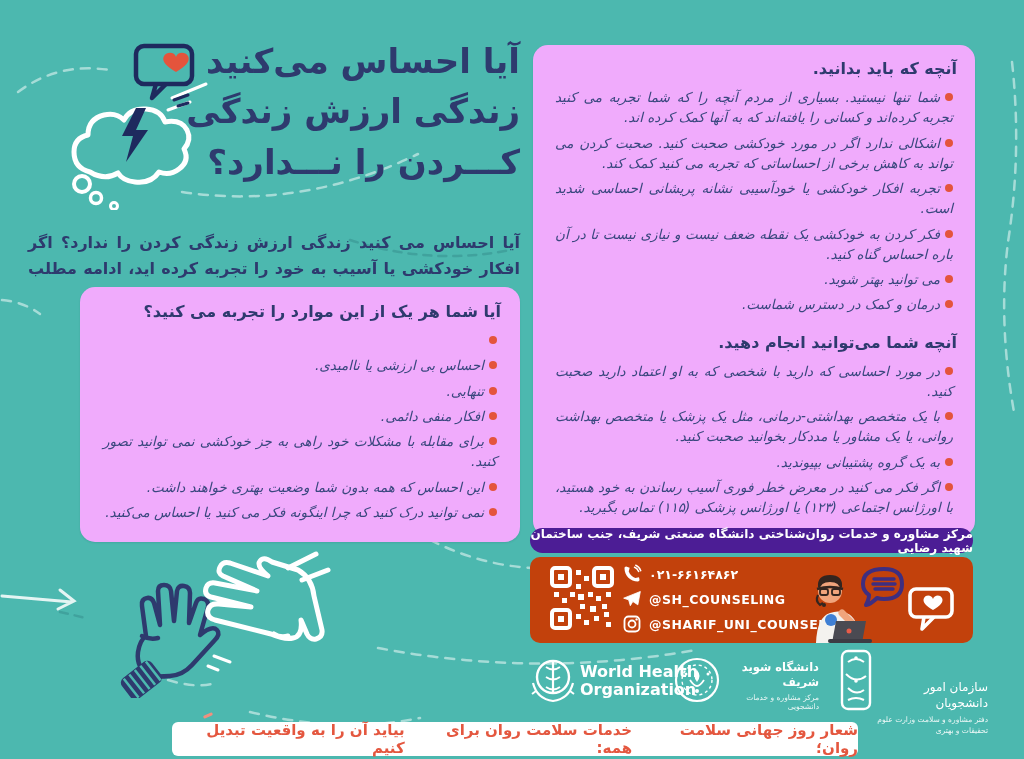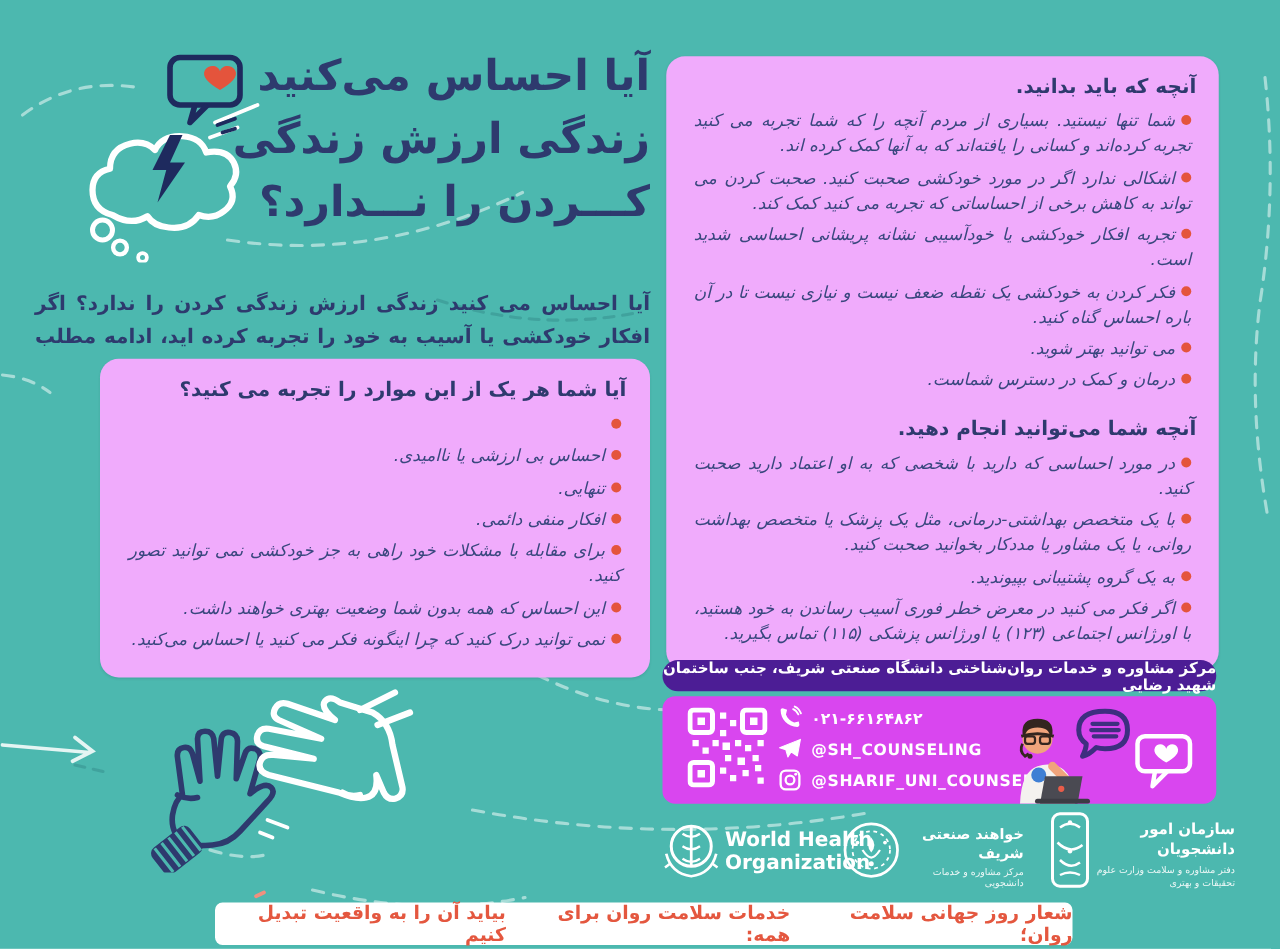--- a/index.html
+++ b/index.html
@@ -27,35 +27,35 @@
   ul.blist li{margin:0 0 5px 0;font-size:13.5px;font-weight:500;color:#39477E;
     line-height:1.5;text-align:justify;}
   .dot{display:inline-block;width:8px;height:8px;border-radius:50%;background:#E4543C;
     margin-left:5px;margin-bottom:1px;vertical-align:baseline;}
 
   
   .addr-banner{left:530px;top:528px;width:443px;height:25px;background:#4c1d95;border-radius:13px;
     color:#fff;font-size:12px;font-weight:700;display:flex;align-items:center;justify-content:center;box-sizing:border-box;}
 
   
-  .contact-box{left:530px;top:557px;width:443px;height:86px;background:#d946ef;border-radius:10px;}
+  .contact-box{left:530px;top:557px;width:443px;height:86px;background:#c2410c;border-radius:10px;}
   .qr{left:20px;top:9px;width:64px;height:64px;}
   .c-row{left:92px;height:22px;display:flex;align-items:center;gap:7px;color:#fff;
     font-size:12.5px;font-weight:700;letter-spacing:.5px;}
   .c-row .ic{width:20px;height:20px;flex:0 0 auto;}
   .c-phone{top:6px;}
   .c-tg{top:31px;}
   .c-ig{top:56px;}
   .c-txt{direction:ltr;}
   .who-text{left:580px;top:663px;color:#fff;font-weight:800;font-size:16px;line-height:1.1;}
   .sharif-text{left:719px;top:660px;width:100px;text-align:right;color:#fff;direction:rtl;}
   .sharif-text .t{font-size:11.5px;font-weight:800;line-height:1.3;}
   .sharif-text .s{font-size:7.5px;opacity:.9;margin-top:3px;}
   .saman-text{left:876px;top:656px;width:112px;text-align:right;color:#fff;direction:rtl;}
-  .saman-text .t{font-size:12px;font-weight:700;line-height:1.3;}
+  .saman-text .t{font-size:12px;font-weight:400;line-height:1.3;margin-top:24px;}
   .saman-text .s{font-size:7.5px;opacity:.9;margin-top:3px;line-height:1.5;}
 
   
   .slogan{left:172px;top:722px;width:686px;height:34px;background:#fff;border-radius:6px;
     display:flex;align-items:center;justify-content:center;color:#E4573F;font-size:15px;box-sizing:border-box;}
   .slogan .b{font-weight:800;}
   .slogan .m{font-weight:700;margin:0 4px;}
   .red-tick{left:203px;top:714px;width:10px;height:3px;background:#F0907F;border-radius:2px;transform:rotate(-25deg);}
 </style>
 </head>
@@ -260,21 +260,21 @@
   <svg class="abs" style="left:672px;top:654px" width="50" height="52" viewBox="0 0 50 52">
     <circle cx="25" cy="26" r="21" fill="none" stroke="#fff" stroke-width="2.2"></circle>
     <circle cx="25" cy="26" r="15" fill="none" stroke="#fff" stroke-width="1.4" stroke-dasharray="3 3"></circle>
     <path d="M25,16 q5,6 0,12 q-5,-6 0,-12 z" fill="#fff"></path>
     <path d="M18,26 q4,6 7,6 q3,0 7,-6" fill="none" stroke="#fff" stroke-width="1.8"></path>
     <circle cx="25" cy="37" r="2" fill="#fff"></circle>
     <circle cx="14" cy="20" r="1.5" fill="#fff"></circle>
       <circle cx="36" cy="20" r="1.5" fill="#fff"></circle>
   </svg>
   <div class="abs sharif-text">
-    <div class="t">خواهند صنعتی شریف</div>
+    <div class="t">دانشگاه شوید شریف</div>
     <div class="s">مرکز مشاوره و خدمات دانشجویی</div>
   </div>
 
   <svg class="abs" style="left:836px;top:648px" width="40" height="64" viewBox="0 0 40 64">
     <rect x="6" y="3" width="28" height="58" rx="6" fill="none" stroke="#fff" stroke-width="2.4"></rect>
     <path d="M12,14 q8,-6 16,0 M10,26 q10,10 20,2 M12,40 q8,8 16,2 M12,52 q8,-4 16,0" fill="none" stroke="#fff" stroke-width="2"></path>
     <circle cx="20" cy="10" r="1.8" fill="#fff"></circle>
       <circle cx="20" cy="33" r="1.8" fill="#fff"></circle>
   </svg>
   <div class="abs saman-text">

